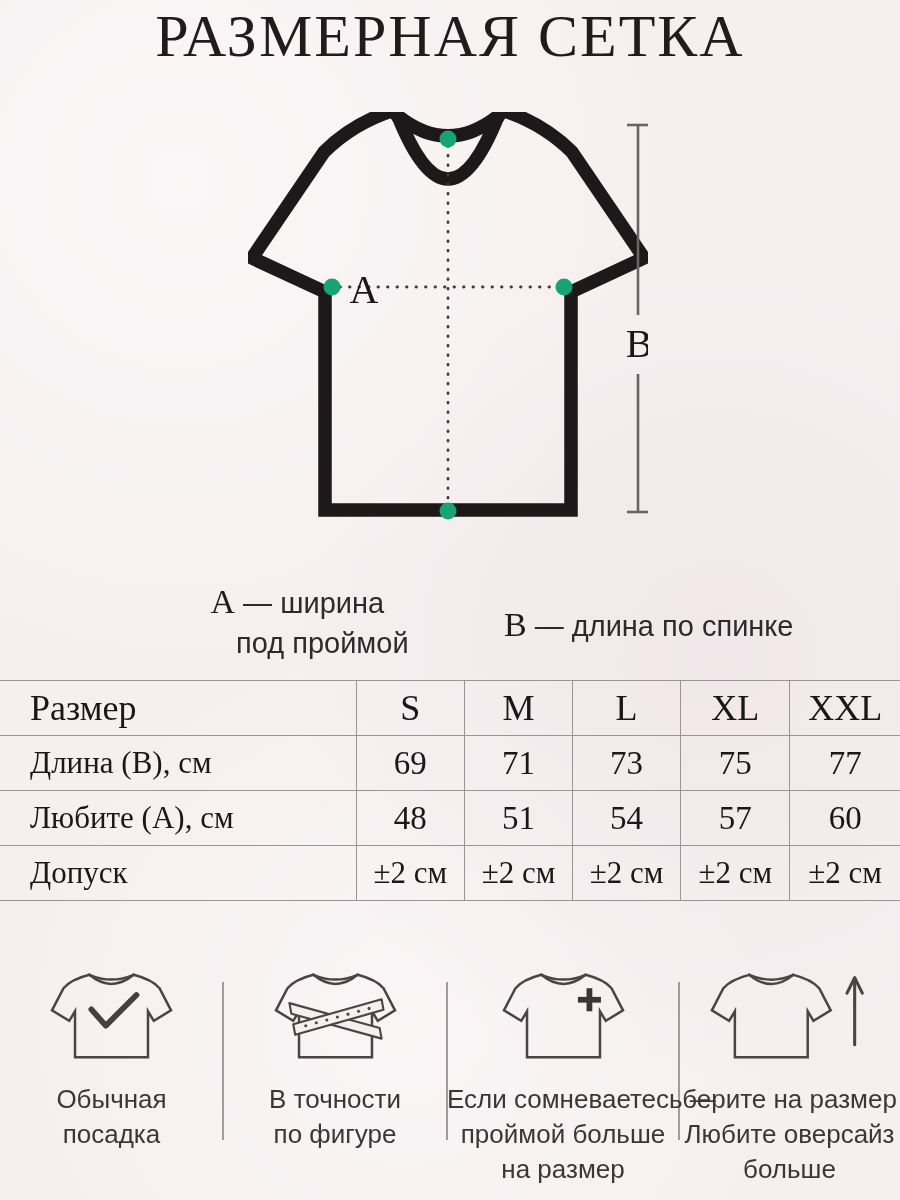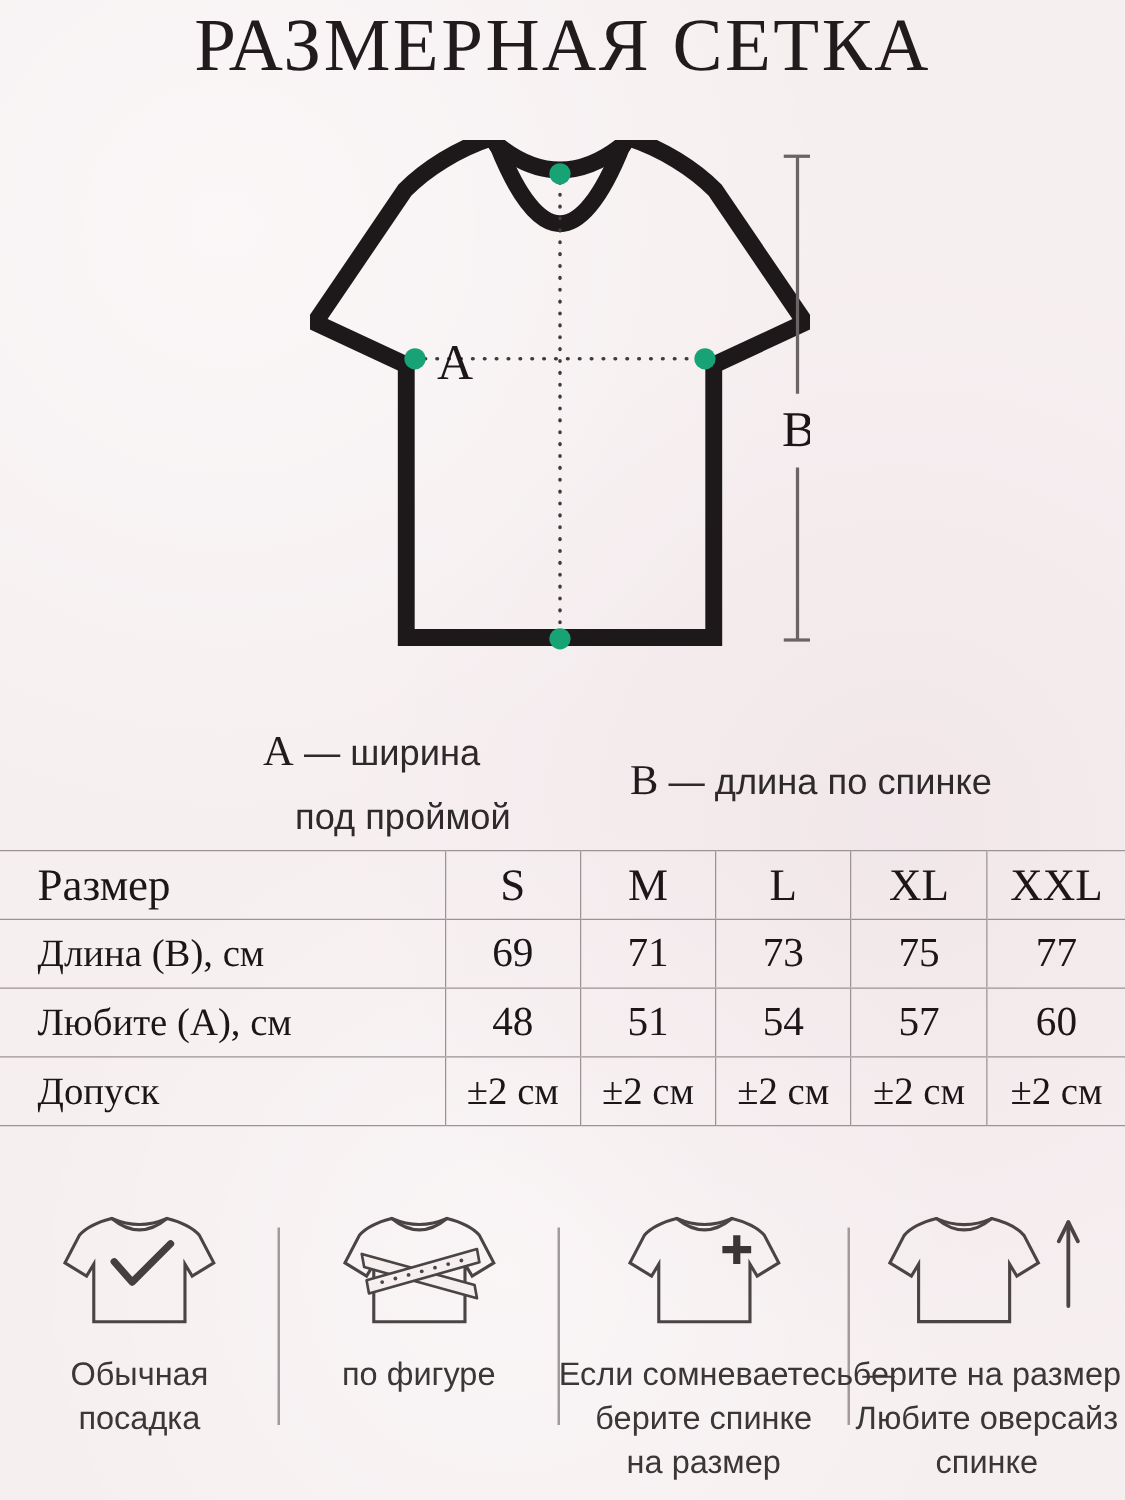--- a/index.html
+++ b/index.html
@@ -26,21 +26,21 @@
   .diagram{position:absolute;left:248px;top:112px;width:400px;height:412px;}
   .legend{position:absolute;top:583px;left:0;width:900px;}
   .legend-item{position:absolute;top:0;white-space:nowrap;
     font-size:29px;color:#2e2a2b;}
   .legend-a{left:186px;text-align:center;}
   .legend-b{left:504px;margin-top:23px;}
   .legend .letter{
     font-family:"Liberation Serif", serif;
     font-size:34px;color:#221b1e;
   }
-  .legend-line2{margin-top:17px;margin-left:50px;}
+  .legend-line2{margin-top:6px;margin-left:50px;}
 
   table.size-table{
     position:absolute;top:680px;left:0;width:900px;
     border-collapse:collapse;
     font-family:"Liberation Serif", serif;
     color:#1c1619;
   }
   .size-table td,.size-table th{
     border-top:1.5px solid #9c9494;
     border-bottom:1.5px solid #9c9494;
@@ -204,20 +204,21 @@
               <circle cx="45" cy="55" r="1.6"></circle>
             <circle cx="56" cy="52" r="1.6"></circle>
               <circle cx="67" cy="49" r="1.6"></circle>
             <circle cx="78" cy="46" r="1.6"></circle>
               <circle cx="89" cy="43" r="1.6"></circle>
             <circle cx="100" cy="40" r="1.6"></circle>
           </g>
         </svg>
       </div>
       <div class="tip-caption">
+        <div>В точности</div>
         <div>по фигуре</div>
         <div></div>
       </div>
     </div>
 
     <div class="tip tip-3">
       <div class="icon-box">
         <svg width="125" height="96" viewBox="0 0 130 100" fill="none">
           <g stroke="#4a4444" stroke-width="2.6" fill="none" stroke-linecap="round">
             <path d="M 42,5 C 30,8 21,12 15,19 L 3,42 L 21,53 L 27,43 L 27,91 L 103,91 L 103,43 L 109,53 L 127,42 L 115,19 C 109,12 100,8 88,5"></path>
@@ -225,21 +226,21 @@
             <path d="M 42,5 Q 65,24 88,5"></path>
           </g>
           <g stroke="#3b3636" stroke-width="6">
             <line x1="92" y1="19" x2="92" y2="43"></line>
             <line x1="80" y1="31" x2="104" y2="31"></line>
           </g>
         </svg>
       </div>
       <div class="tip-caption">
         <div>Если сомневаетесь —</div>
-        <div>берите спинке</div>
+        <div>проймой больше</div>
         <div>на размер</div>
       </div>
     </div>
 
     <div class="tip tip-4">
       <div class="icon-box">
         <svg width="161" height="96" viewBox="0 0 168 100" fill="none">
           <g stroke="#4a4444" stroke-width="2.6" fill="none" stroke-linecap="round">
             <path d="M 42,5 C 30,8 21,12 15,19 L 3,42 L 21,53 L 27,43 L 27,91 L 103,91 L 103,43 L 109,53 L 127,42 L 115,19 C 109,12 100,8 88,5"></path>
             <path d="M 42,5 Q 65,15 88,5"></path>
@@ -247,18 +248,18 @@
           </g>
           <g stroke="#4a4444" stroke-width="3.2" stroke-linecap="round" stroke-linejoin="round" fill="none">
             <line x1="152" y1="78" x2="152" y2="8"></line>
             <path d="M 144,24 L 152,8 L 160,24"></path>
           </g>
         </svg>
       </div>
       <div class="tip-caption">
         <div>берите на размер</div>
         <div>Любите оверсайз</div>
-        <div>спинке</div>
+        <div>больше</div>
       </div>
     </div>
   </div>
 
 </div>
 
 </body></html>

